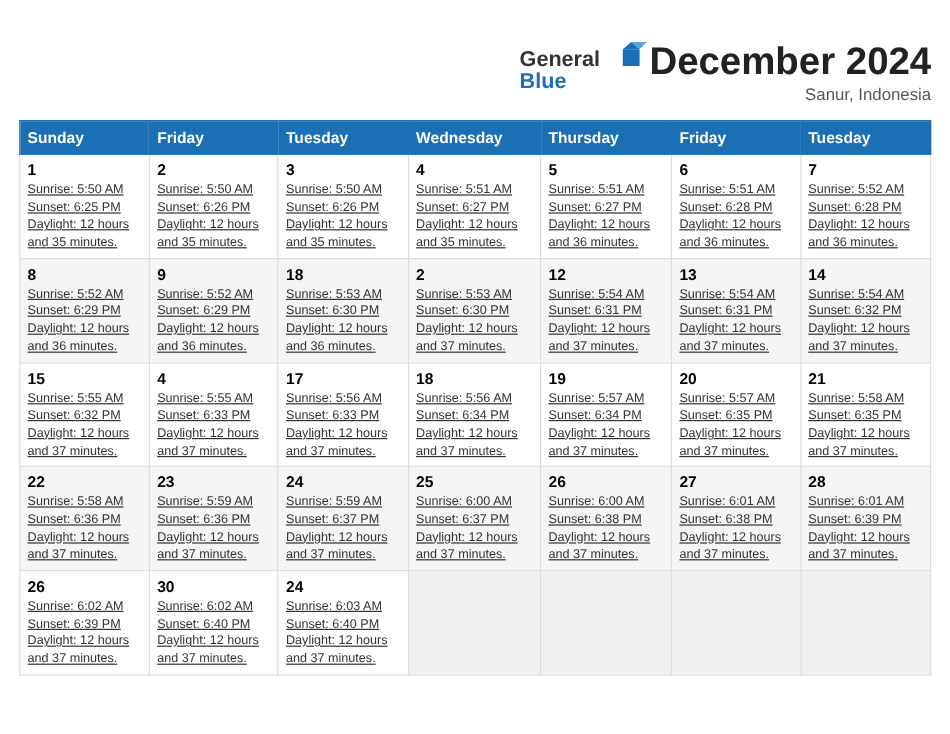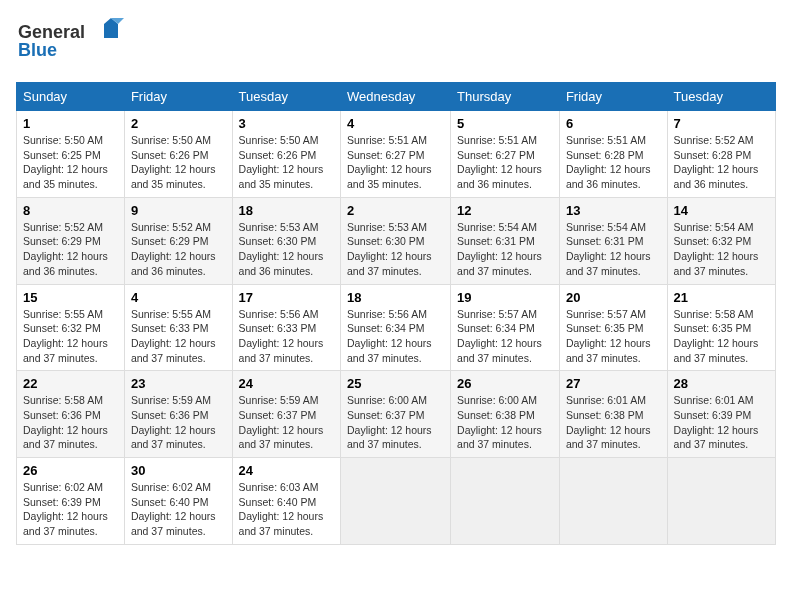--- a/index.html
+++ b/index.html
@@ -5,23 +5,24 @@
     * { box-sizing: border-box; margin: 0; padding: 0; }
     body {
       font-family: Arial, sans-serif;
       background: #fff;
       width: 792px;
       min-height: 612px;
       padding: 16px;
     }
     .header {
       display: flex;
-      justify-content: space-between;
+      justify-content: flex-end;
       align-items: flex-start;
       margin-bottom: 12px;
+      margin-top: 17px;
     }
     .logo {
       display: flex;
       align-items: center;
     }
     .title-block {
       text-align: right;
     }
     .month-title {
       font-size: 32px;
@@ -36,21 +37,21 @@
       width: 100%;
       border-collapse: collapse;
       font-size: 11px;
     }
     thead tr th {
       background-color: #1a6fb5;
       color: #fff;
       text-align: left;
       padding: 6px 6px;
       font-size: 13px;
-      font-weight: normal;
+      font-weight: bold;
       border: 1px solid #1a6fb5;
     }
     tbody tr {
       border-bottom: 1px solid #ccc;
     }
     tbody tr:nth-child(odd) {
       background: #fff;
     }
     tbody tr:nth-child(even) {
       background: #f5f5f5;
@@ -64,20 +65,21 @@
     .day-num {
       font-size: 13px;
       font-weight: bold;
       display: block;
       margin-bottom: 2px;
     }
     .day-info {
       font-size: 10.5px;
       color: #333;
       line-height: 1.4;
+      text-decoration: underline;
     }
     .empty-cell {
       background: #f0f0f0;
     }
   </style>
 </head>
 <body>
 
 <div class="header">
   <div class="logo">
@@ -86,20 +88,24 @@
         <svg width="110" height="50" viewBox="0 0 110 50">
           <text x="2" y="22" font-family="Arial" font-weight="bold" font-size="18" fill="#333">General</text>
           <text x="2" y="40" font-family="Arial" font-weight="bold" font-size="18" fill="#1a6fb5">Blue</text>
           <polygon points="88,8 102,8 102,22 88,22" fill="#1a6fb5"></polygon>
           <polygon points="88,8 95,2 102,8" fill="#1a6fb5"></polygon>
           <polygon points="95,2 108,2 102,8" fill="#5ba3d9"></polygon>
         </svg>
       </div>
     </div>
   </div>
+  <div class="title-block">
+    <div class="month-title">December 2024</div>
+    <div class="location">Sanur, Indonesia</div>
+  </div>
 </div>
 
 <table>
   <thead>
     <tr>
       <th>Sunday</th>
       <th>Friday</th>
       <th>Tuesday</th>
       <th>Wednesday</th>
       <th>Thursday</th>

